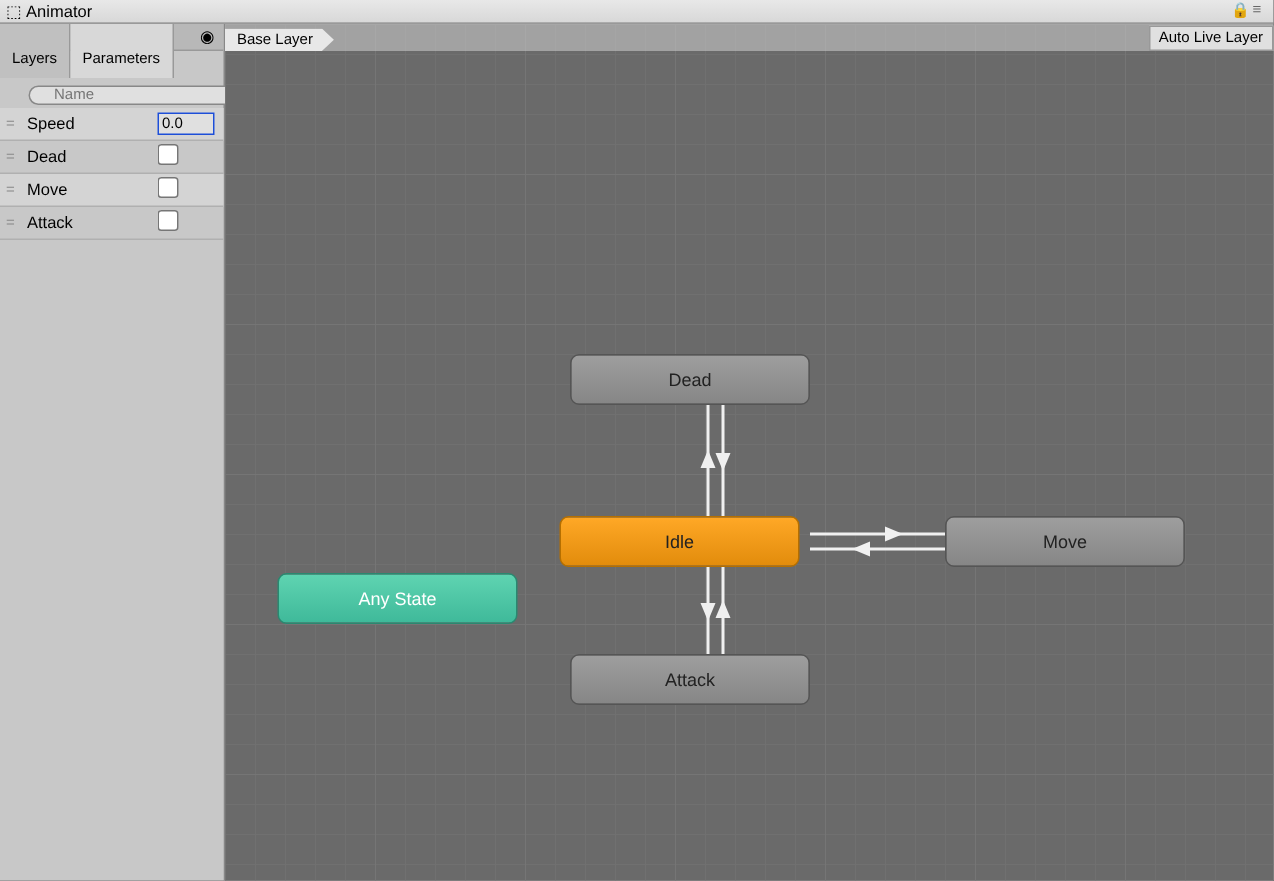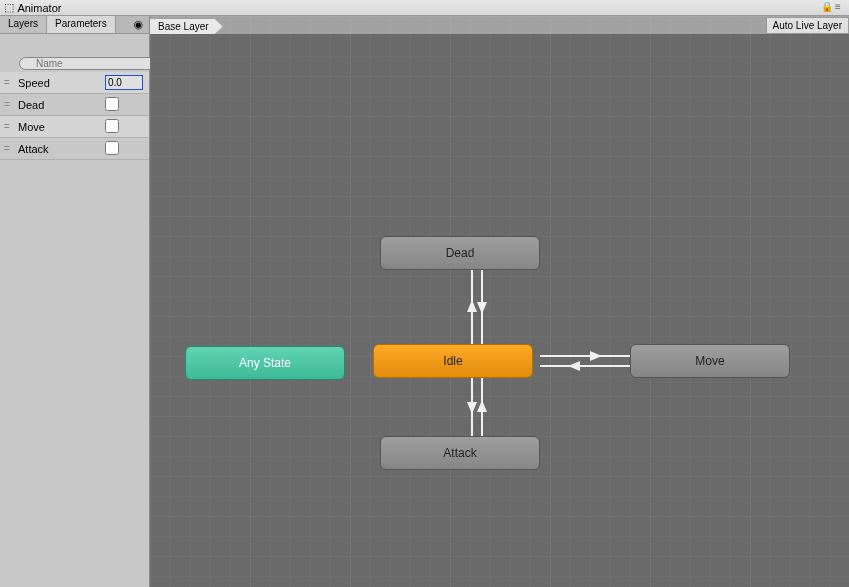--- a/index.html
+++ b/index.html
@@ -5,21 +5,21 @@
 * { box-sizing: border-box; margin: 0; padding: 0; font-family: Arial, sans-serif; }
 body { width: 849px; height: 587px; background: #a0a0a0; overflow: hidden; position: relative; }
 
 .window-title { height: 16px; background: linear-gradient(#e8e8e8,#d8d8d8); border-bottom: 1px solid #999; font-size: 11px; padding-left: 4px; display: flex; align-items: center; position: relative; }
 .win-icons { position: absolute; right: 4px; top: 1px; display: flex; gap: 4px; }
 .win-icons span { width: 10px; height: 10px; font-size: 10px; color: #666; }
 
 .container { display: flex; height: calc(100% - 16px); }
 .sidebar { width: 150px; background: #c8c8c8; border-right: 1px solid #888; display: flex; flex-direction: column; }
 .tabs { display: flex; height: 18px; background: #b8b8b8; border-bottom: 1px solid #999; }
-.tab { font-size: 10px; padding: 2px 8px; border-right: 1px solid #999; background: #c0c0c0; cursor: pointer; }
+.tab { font-size: 10px; padding: 18px 8px; border-right: 1px solid #999; background: #c0c0c0; cursor: pointer; }
 .tab.active { background: #d8d8d8; }
 .eye-icon { margin-left: auto; padding: 2px 6px; font-size: 11px; }
 
 .search-row { display: flex; height: 20px; padding: 19px; gap: 2px; }
 .search-input { flex: 1; border-radius: 8px; border: 1px solid #888; font-size: 10px; padding: 0 6px 0 16px; background: #e0e0e0; color: #888; position: relative; }
 .search-wrap { flex: 1; position: relative; }
 .search-wrap::before { content: "⌕"; position: absolute; left: 5px; top: 1px; font-size: 11px; color: #888; }
 .add-btn { width: 18px; border: 1px solid #888; background: #d0d0d0; font-size: 12px; line-height: 14px; text-align: center; cursor: pointer; }
 
 .param-list { flex: 1; background: #c8c8c8; }
@@ -37,21 +37,21 @@
   linear-gradient(90deg, #757575 1px, transparent 1px),
   linear-gradient(#707070 1px, transparent 1px),
   linear-gradient(90deg, #707070 1px, transparent 1px);
   background-size: 100px 100px, 100px 100px, 20px 20px, 20px 20px; }
 
 .topbar { position: absolute; top: 0; left: 0; right: 0; height: 18px; background: rgba(200,200,200,0.6); display: flex; align-items: flex-end; }
 .breadcrumb { background: #e8e8e8; font-size: 10px; padding: 2px 14px 2px 8px; clip-path: polygon(0 0, calc(100% - 8px) 0, 100% 50%, calc(100% - 8px) 100%, 0 100%); }
 .autolive { margin-left: auto; font-size: 10px; background: #e0e0e0; padding: 2px 6px; border: 1px solid #999; cursor: pointer; }
 
 .node { position: absolute; width: 160px; height: 34px; border-radius: 6px; display: flex; align-items: center; justify-content: center; font-size: 12px; color: #222; border: 1px solid #555; background: linear-gradient(#9e9e9e,#868686); cursor: pointer; }
-.node.anystate { background: linear-gradient(#5fd4b1,#3fb99a); color: #fff; border-color: #2a8870; }
+.node.anystate { background: linear-gradient(#5fd4b1,#3fb99a); color: #fff; border-color: #2a8870; margin-top: 36px; }
 .node.default { background: linear-gradient(#ffa826,#e28c0c); color: #222; border-color: #b56f00; }
 
 .edge { position: absolute; pointer-events: none; }
 .edge line { stroke: #f0f0f0; stroke-width: 2; }
 .edge polygon { fill: #f0f0f0; }
 </style>
 </head>
 <body>
 
 <div class="window-title">

